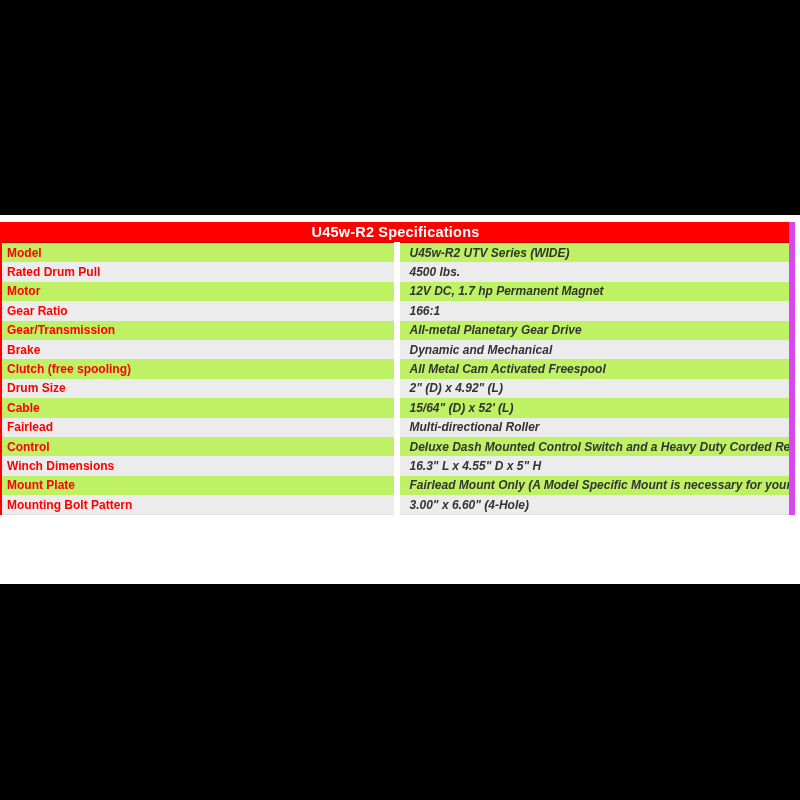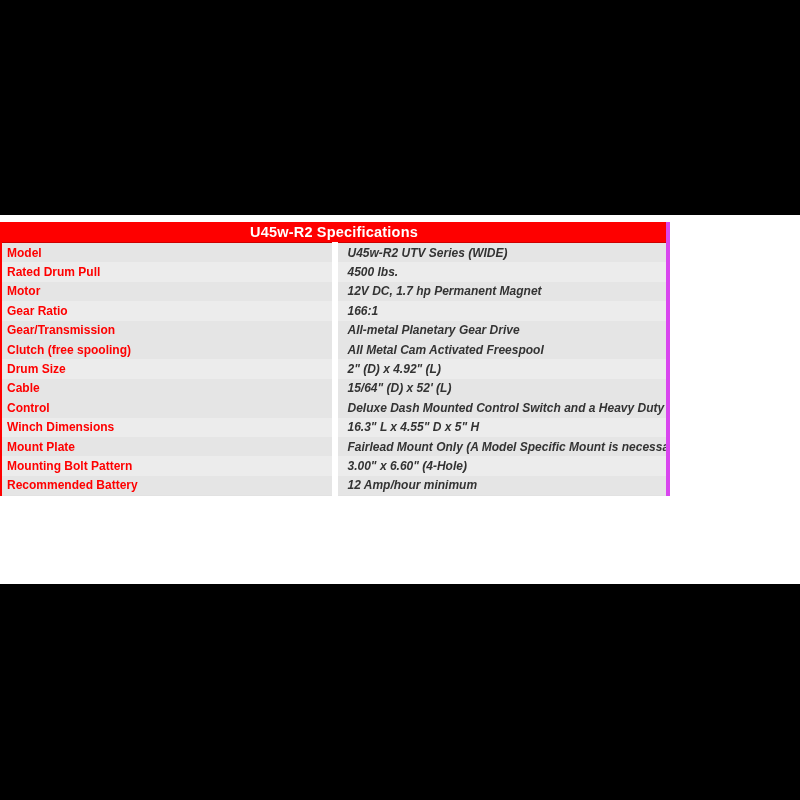--- a/index.html
+++ b/index.html
@@ -17,25 +17,25 @@
     left: 0;
     top: 215px;
     width: 800px;
     height: 369px;
     background: #ffffff;
   }
   table.specs {
     position: absolute;
     left: 0;
     top: 7px;
-    width: 670px;
+    width: 795px;
     border-collapse: collapse;
     table-layout: fixed;
     border-left: 2px solid #fe0000;
-    border-right: 4px solid #d946ef;
+    border-right: 6px solid #d946ef;
     border-bottom: 1px solid #e2e2e2;
   }
   table.specs th.title-cell {
     background: #fe0000;
     color: #ffffff;
     font-size: 14.5px;
     font-weight: bold;
     height: 20px;
     padding: 0;
     text-align: center;
@@ -59,21 +59,21 @@
   }
   table.specs td.value-cell {
     color: #333333;
     padding-left: 10px;
     font-style: italic;
   }
   table.specs tr.alt td {
     background: #ececec;
   }
   table.specs tr.plain td {
-    background: #e5e5e5;
+    background: #bef264;
   }
 </style>
 </head>
 <body>
 
 <div class="white-band">
   <table class="specs">
     <thead>
       <tr>
         <th class="title-cell" colspan="2">U45w-R2 Specifications</th>
@@ -93,47 +93,51 @@
           <td class="value-cell">12V DC, 1.7 hp Permanent Magnet</td>
         </tr>
         <tr class="alt">
           <td class="label-cell">Gear Ratio</td>
           <td class="value-cell">166:1</td>
         </tr>
         <tr class="plain">
           <td class="label-cell">Gear/Transmission</td>
           <td class="value-cell">All-metal Planetary Gear Drive</td>
         </tr>
+        <tr class="alt">
+          <td class="label-cell">Brake</td>
+          <td class="value-cell">Dynamic and Mechanical</td>
+        </tr>
         <tr class="plain">
           <td class="label-cell">Clutch (free spooling)</td>
           <td class="value-cell">All Metal Cam Activated Freespool</td>
         </tr>
         <tr class="alt">
           <td class="label-cell">Drum Size</td>
           <td class="value-cell">2" (D) x 4.92" (L)</td>
         </tr>
         <tr class="plain">
           <td class="label-cell">Cable</td>
           <td class="value-cell">15/64" (D) x 52' (L)</td>
+        </tr>
+        <tr class="alt">
+          <td class="label-cell">Fairlead</td>
+          <td class="value-cell">Multi-directional Roller</td>
         </tr>
         <tr class="plain">
           <td class="label-cell">Control</td>
           <td class="value-cell">Deluxe Dash Mounted Control Switch and a Heavy Duty Corded Remote Switch</td>
         </tr>
         <tr class="alt">
           <td class="label-cell">Winch Dimensions</td>
           <td class="value-cell">16.3" L x 4.55" D x 5" H</td>
         </tr>
         <tr class="plain">
           <td class="label-cell">Mount Plate</td>
           <td class="value-cell">Fairlead Mount Only (A Model Specific Mount is necessary for your make and model UTV)</td>
         </tr>
         <tr class="alt">
           <td class="label-cell">Mounting Bolt Pattern</td>
           <td class="value-cell">3.00" x 6.60" (4-Hole)</td>
         </tr>
-        <tr class="plain">
-          <td class="label-cell">Recommended Battery</td>
-          <td class="value-cell">12 Amp/hour minimum</td>
-        </tr>
       </tbody>
   </table>
 </div>
 
 </body></html>

